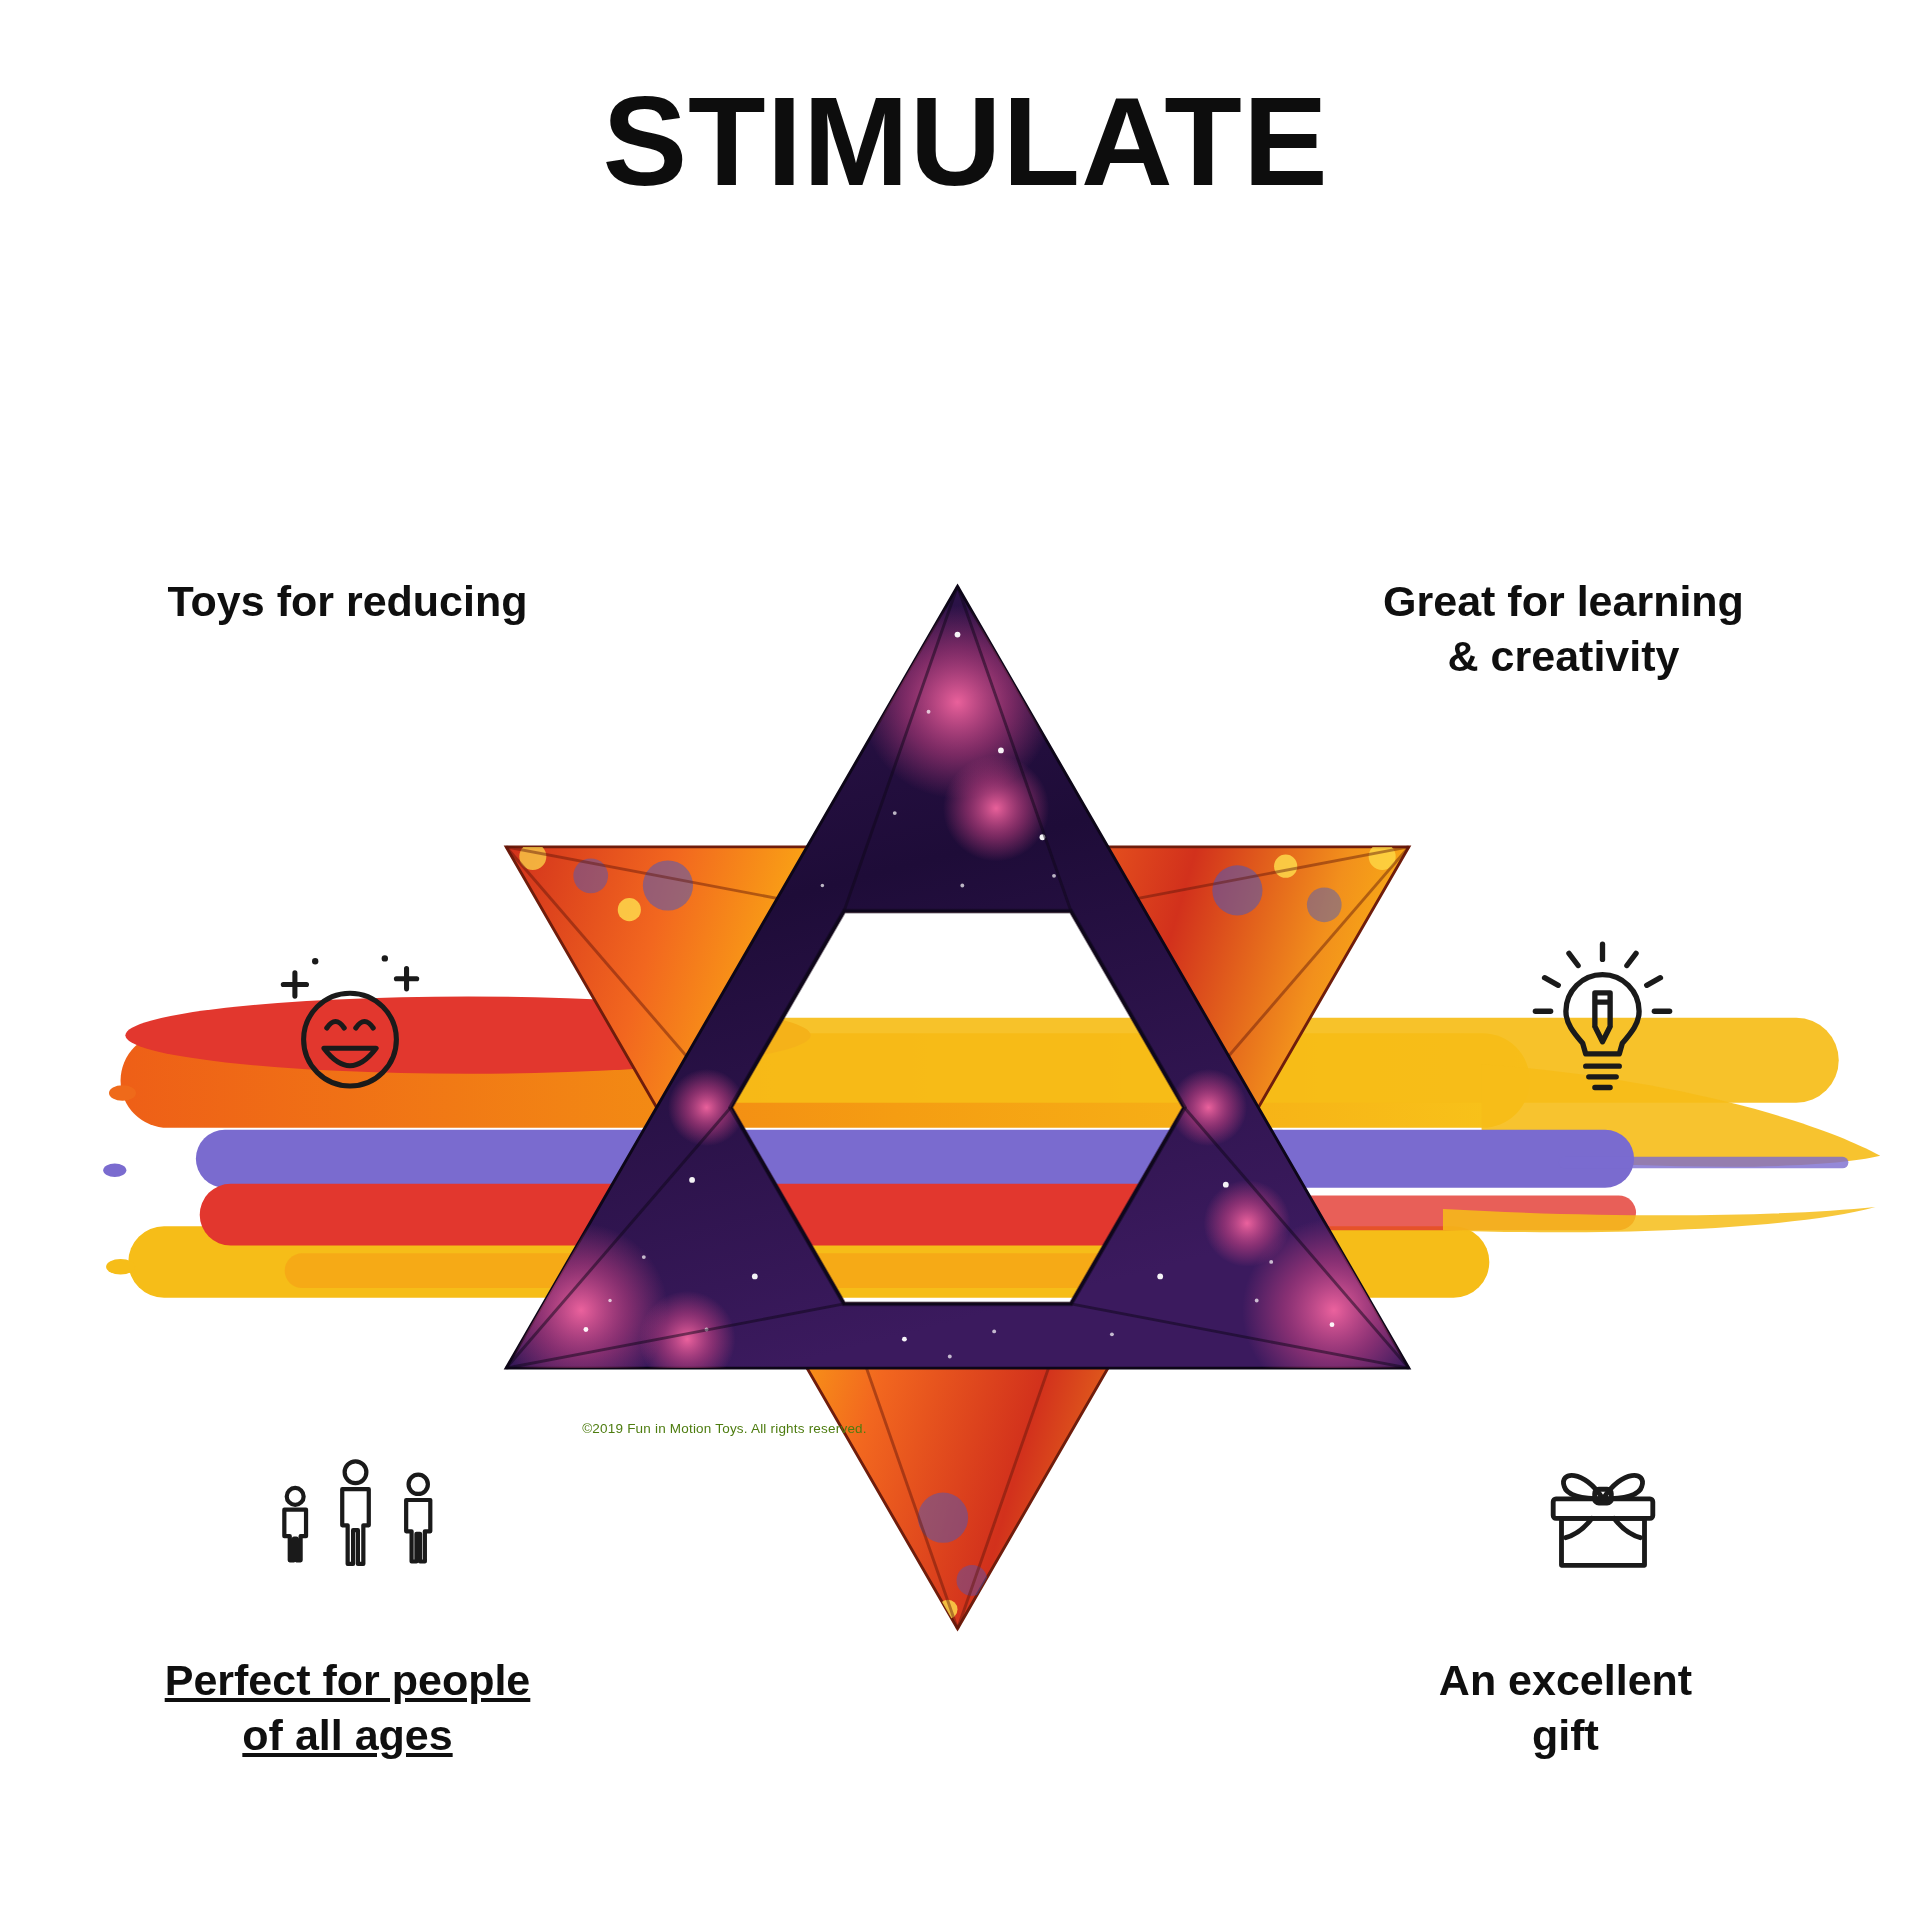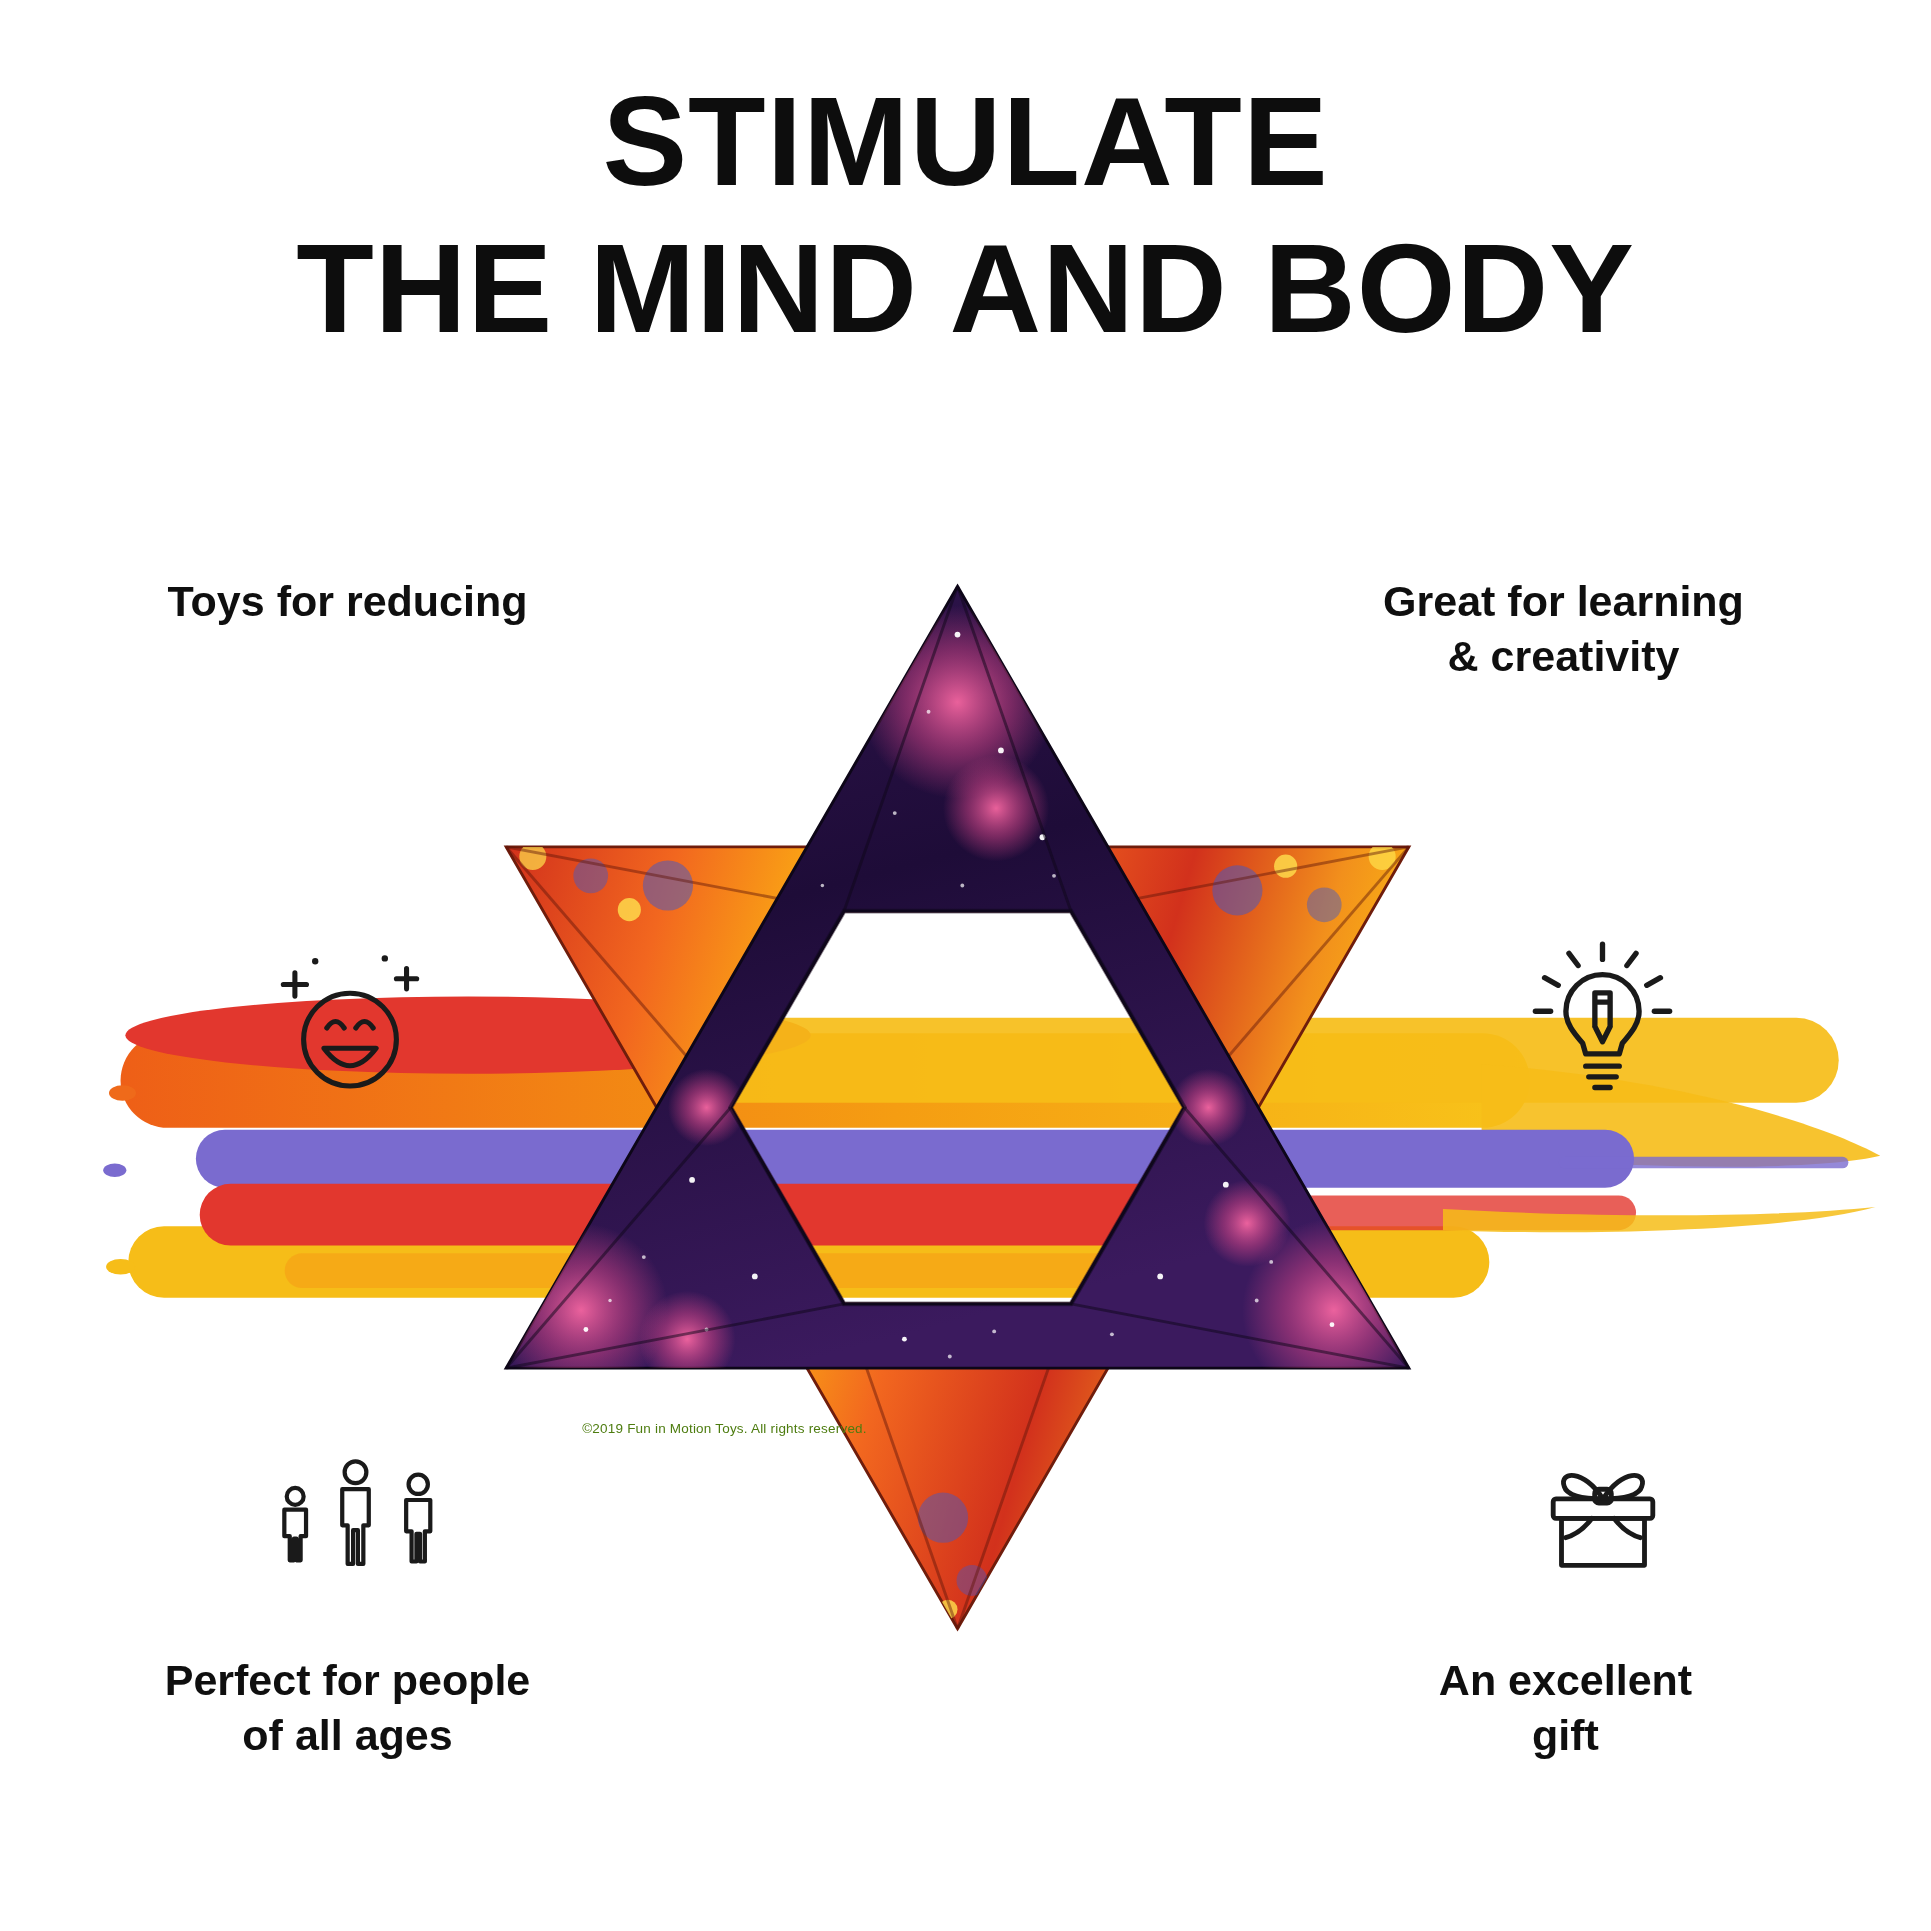--- a/index.html
+++ b/index.html
@@ -11,42 +11,41 @@
     position:absolute;top:68px;left:0;width:1931px;margin:0;
     text-align:center;font-size:127px;font-weight:bold;line-height:1.16;
     letter-spacing:1px;color:#0d0d0d;
   }
   .feature-label{
     position:absolute;text-align:center;font-size:43px;font-weight:bold;
     line-height:1.27;color:#0f0f0f;
   }
   .lbl-stress{left:58px;top:574px;width:579px;}
   .lbl-learning{left:1274px;top:574px;width:579px;text-align:center;}
-  .lbl-ages{left:58px;top:1653px;width:579px;}
+  .lbl-ages{left:58px;top:1653px;width:579px;text-decoration:underline;}
   .lbl-gift{left:1276px;top:1653px;width:579px;}
   .icon{position:absolute;stroke:#1a1a1a;fill:none;stroke-width:3.5;stroke-linecap:round;stroke-linejoin:round;}
   .ic-smile{left:263px;top:941px;width:174px;height:174px;}
   .ic-bulb{left:1511px;top:935px;width:183px;height:183px;}
   .ic-people{left:259px;top:1448px;width:193px;height:145px;}
   .ic-gift{left:1516px;top:1427px;width:174px;height:166px;}
   .paint{position:absolute;left:53px;top:977px;width:1834px;height:348px;}
   .star{position:absolute;left:417px;top:567px;width:1081px;height:1081px;}
   .copyright{
     position:absolute;left:570px;top:1421px;width:309px;text-align:center;
     font-size:13.5px;color:#4d7c0f;letter-spacing:0.2px;
   }
 </style>
 </head>
 <body>
 
 <div class="canvas">
 
   <h1 class="headline">
     <span>STIMULATE</span><br>
-    <span>THE MIND AND BODY</span>
   </h1>
 
   <svg class="paint" viewBox="0 0 1900 360" aria-hidden="true">
     <defs>
       <linearGradient id="orangeBand" x1="0" y1="0" x2="1" y2="0">
         <stop offset="0" stop-color="#ee5f17"></stop>
         <stop offset="0.55" stop-color="#f59d12"></stop>
         <stop offset="1" stop-color="#f8c41a"></stop>
       </linearGradient>
     </defs>

